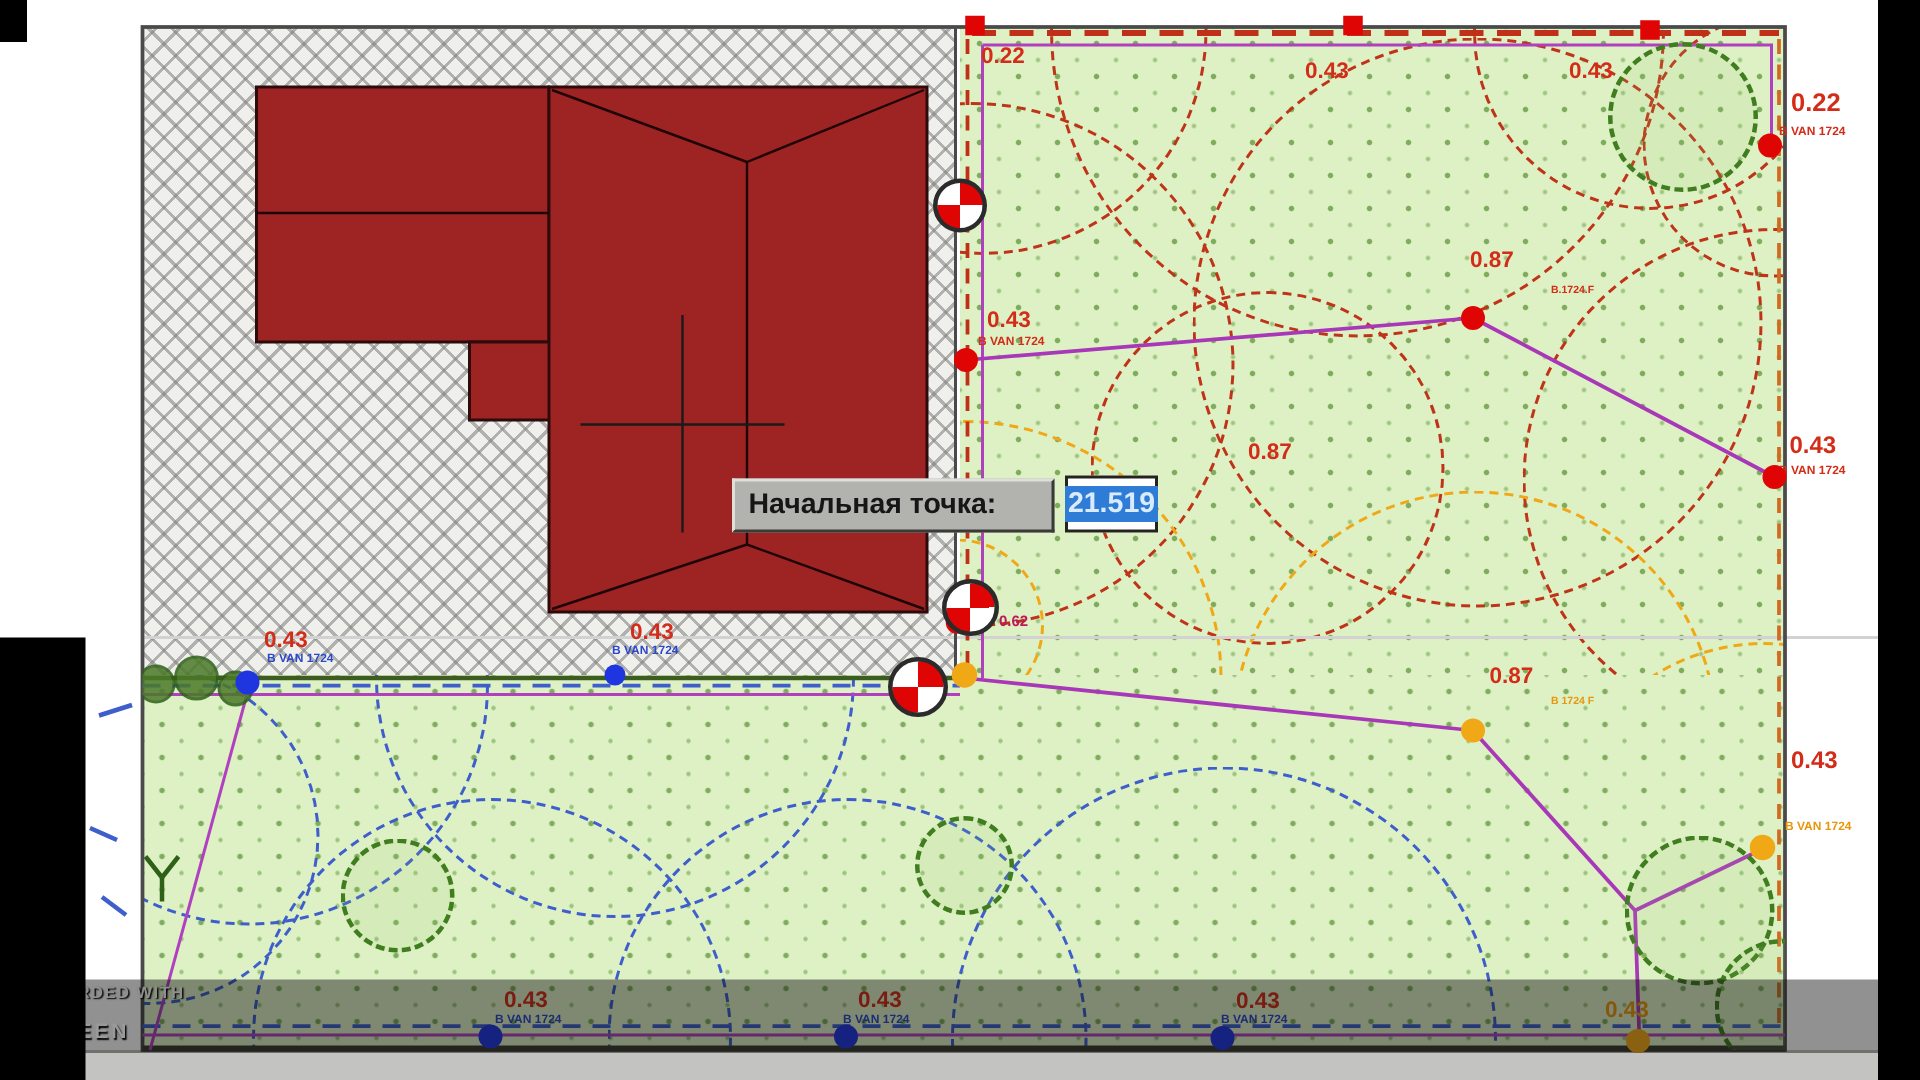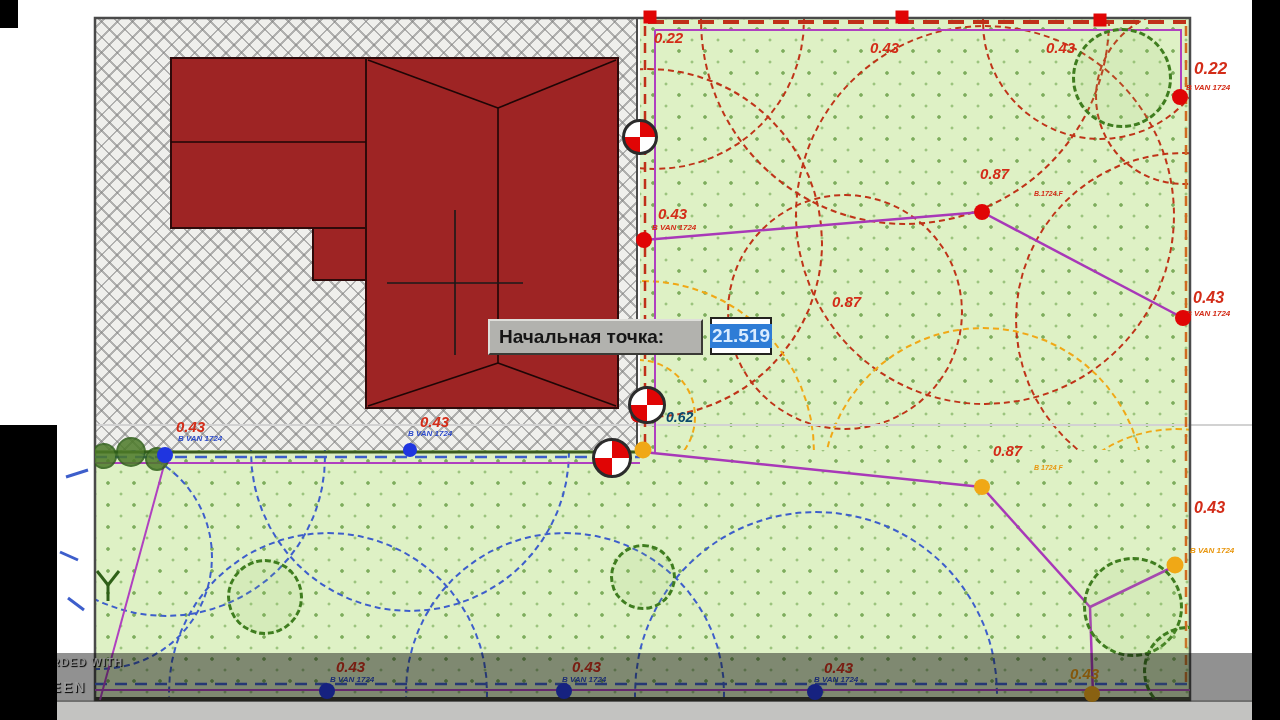--- a/index.html
+++ b/index.html
@@ -14,21 +14,21 @@
       repeating-linear-gradient(-45deg,rgba(125,125,125,.55) 0 2px,transparent 2px 11px);}
   .lawn{background-color:#def1c5;
     background-image:
       radial-gradient(circle,#7dac5c 1.4px,transparent 2.2px),
       radial-gradient(circle,#9cc47e 1.1px,transparent 1.8px);
     background-size:26px 22px,26px 22px;background-position:0 0,13px 11px;
     overflow:hidden;}
   #lawn-upper{left:640px;top:18px;width:550px;height:682px;}
   #lawn-lower{left:95px;top:450px;width:1095px;height:250px;}
   #tree-layer{left:95px;top:18px;width:1095px;height:682px;overflow:hidden;pointer-events:none;}
-  #annot{left:0;top:0;width:1280px;height:720px;pointer-events:none;font-style:italic;}
+  #annot{left:0;top:0;width:1280px;height:720px;pointer-events:none;}
   
   .lbl{position:absolute;font-weight:bold;line-height:1;white-space:nowrap;}
   .node{position:absolute;transform:translate(-50%,-50%);box-sizing:border-box;}
   .cov{position:absolute;border-radius:50%;box-sizing:border-box;}
   .tree{position:absolute;border-radius:50%;box-sizing:border-box;}
   
   .qcircle{position:absolute;border-radius:50%;border:3px solid #2b2b2b;
     background:conic-gradient(#e00505 0 25%,#ffffff 0 50%,#e00505 0 75%,#ffffff 0);
     box-sizing:border-box;transform:translate(-50%,-50%);}
   
@@ -166,21 +166,21 @@
       <div class="lbl" style="left: 1046px; top: 40px; font-size: 15px; color: rgb(211, 44, 24);">0.43</div>
       <div class="lbl" style="left: 1194px; top: 60px; font-size: 17px; color: rgb(211, 44, 24);">0.22</div>
       <div class="lbl" style="left: 1186px; top: 84px; font-size: 8px; color: rgb(211, 44, 24);">B VAN 1724</div>
       <div class="lbl" style="left: 658px; top: 206px; font-size: 15px; color: rgb(211, 44, 24);">0.43</div>
       <div class="lbl" style="left: 652px; top: 224px; font-size: 8px; color: rgb(211, 44, 24);">B VAN 1724</div>
       <div class="lbl" style="left: 980px; top: 166px; font-size: 15px; color: rgb(211, 44, 24);">0.87</div>
       <div class="lbl" style="left: 1034px; top: 190px; font-size: 7px; color: rgb(211, 44, 24);">B.1724.F</div>
       <div class="lbl" style="left: 1193px; top: 290px; font-size: 16px; color: rgb(211, 44, 24);">0.43</div>
       <div class="lbl" style="left: 1186px; top: 310px; font-size: 8px; color: rgb(211, 44, 24);">B VAN 1724</div>
       <div class="lbl" style="left: 832px; top: 294px; font-size: 15px; color: rgb(211, 44, 24);">0.87</div>
-      <div class="lbl" style="left: 666px; top: 410px; font-size: 14px; color: #0c4a6e;">0.62</div>
+      <div class="lbl" style="left: 666px; top: 410px; font-size: 10px; color: #be185d;">0.62</div>
       <div class="lbl" style="left: 993px; top: 443px; font-size: 15px; color: rgb(211, 44, 24);">0.87</div>
       <div class="lbl" style="left: 1034px; top: 464px; font-size: 7px; color: rgb(232, 150, 14);">B 1724 F</div>
       <div class="lbl" style="left: 1194px; top: 500px; font-size: 16px; color: rgb(211, 44, 24);">0.43</div>
       <div class="lbl" style="left: 1190px; top: 547px; font-size: 8px; color: rgb(232, 150, 14);">B VAN 1724</div>
       <div class="lbl" style="left: 176px; top: 419px; font-size: 15px; color: rgb(211, 44, 24);">0.43</div>
       <div class="lbl" style="left: 178px; top: 435px; font-size: 8px; color: rgb(43, 73, 201);">B VAN 1724</div>
       <div class="lbl" style="left: 420px; top: 414px; font-size: 15px; color: rgb(211, 44, 24);">0.43</div>
       <div class="lbl" style="left: 408px; top: 430px; font-size: 8px; color: rgb(43, 73, 201);">B VAN 1724</div>
       <div class="lbl" style="left: 336px; top: 659px; font-size: 15px; color: rgb(211, 44, 24);">0.43</div>
       <div class="lbl" style="left: 330px; top: 676px; font-size: 8px; color: rgb(43, 73, 201);">B VAN 1724</div>

